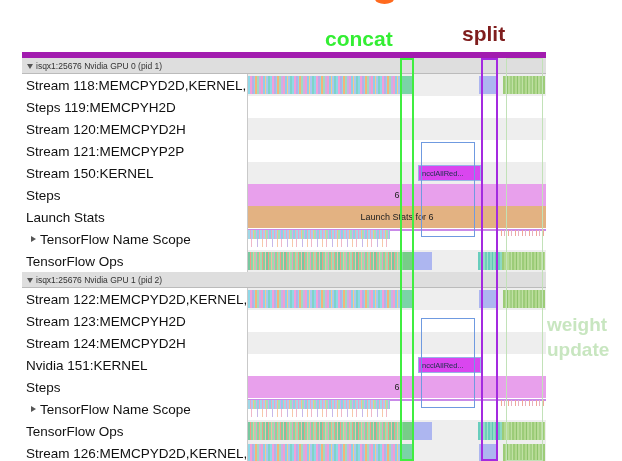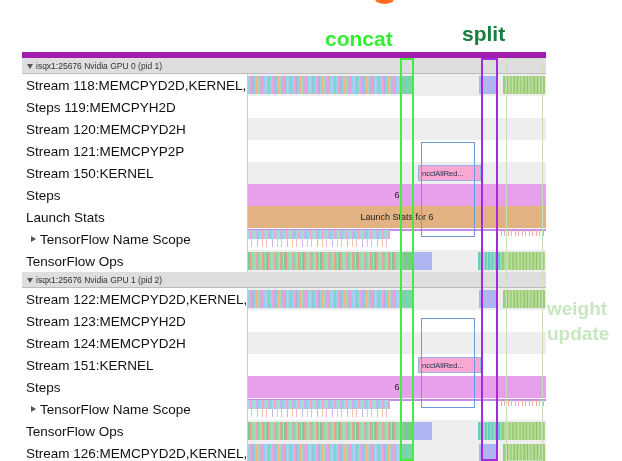--- a/index.html
+++ b/index.html
@@ -6,23 +6,23 @@
   body{
     width:622px;height:461px;overflow:hidden;position:relative;
     background:#ffffff;
     font-family:"Liberation Sans","DejaVu Sans",sans-serif;
   }
   #root{position:absolute;inset:0;}
 
   
   .anno{position:absolute;white-space:nowrap;font-weight:700;}
   #anno-concat{left:325px;top:27px;font-size:21px;color:#33ee33;}
-  #anno-split{left:462px;top:22px;font-size:21px;color:#15803d;}
+  #anno-split{left:462px;top:22px;font-size:21px;color:#7f1d1d;}
   #anno-nccl{left:424px;top:105px;font-size:20px;color:#5588dd;}
-  #anno-weight{left:547px;top:296px;font-size:19px;color:#c8e6c0;line-height:25px;}
+  #anno-weight{left:547px;top:312px;font-size:19px;color:#c8e6c0;line-height:25px;}
   #anno-weight span{display:block;}
 
   
   #orange-blob{
     position:absolute;left:375px;top:-6px;width:19px;height:10px;
     background:#ff6a1e;border-radius:50%;
   }
 
   
   #viewer{
@@ -66,21 +66,21 @@
 
   
   .bar{position:absolute;top:2px;height:18px;}
   .bar.full{top:0;height:22px;}
   .bandlabel{
     position:absolute;top:0;height:22px;line-height:22px;
     font-size:9px;color:#222;text-align:center;width:100%;
   }
   .nccl-bar{
     position:absolute;left:170px;top:3px;width:63px;height:16px;
-    background:#f9a8d4;border:1px solid #9ab2e6;box-sizing:border-box;
+    background:#d946ef;border:1px solid #9ab2e6;box-sizing:border-box;
     font-size:7.5px;color:#20304f;line-height:15px;padding-left:3px;
     white-space:nowrap;overflow:hidden;
   }
 
   
   .dense{position:absolute;top:2px;height:18px;}
   .dense.k1{
     background:repeating-linear-gradient(90deg,
       #8fd8e8 0 2px,#f2a0d8 2px 4px,#b7aee8 4px 6px,#8fd8e8 6px 7px,
       #f6b27a 7px 9px,#9fdcc0 9px 11px,#c9b0e8 11px 13px,#f29ecf 13px 15px,
@@ -248,21 +248,21 @@
         <div class="track"></div>
       </div>
       <div class="row alt">
         <div class="lbl">
           <span>Stream 124:MEMCPYD2H</span>
         </div>
         <div class="track"></div>
       </div>
       <div class="row">
         <div class="lbl">
-          <span>Stream 151:KERNEL</span>
+          <span>Nvidia 151:KERNEL</span>
         </div>
         <div class="track">
           <div class="nccl-bar">ncclAllRed...</div>
         </div>
       </div>
       <div class="row alt">
         <div class="lbl">
           <span>Steps</span>
         </div>
         <div class="track">

